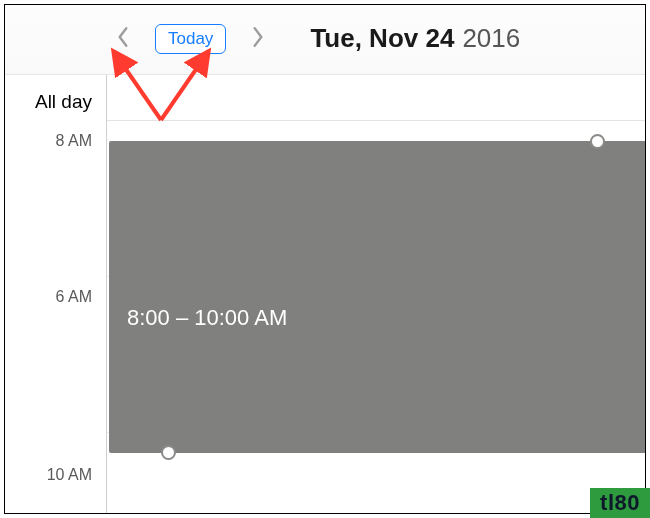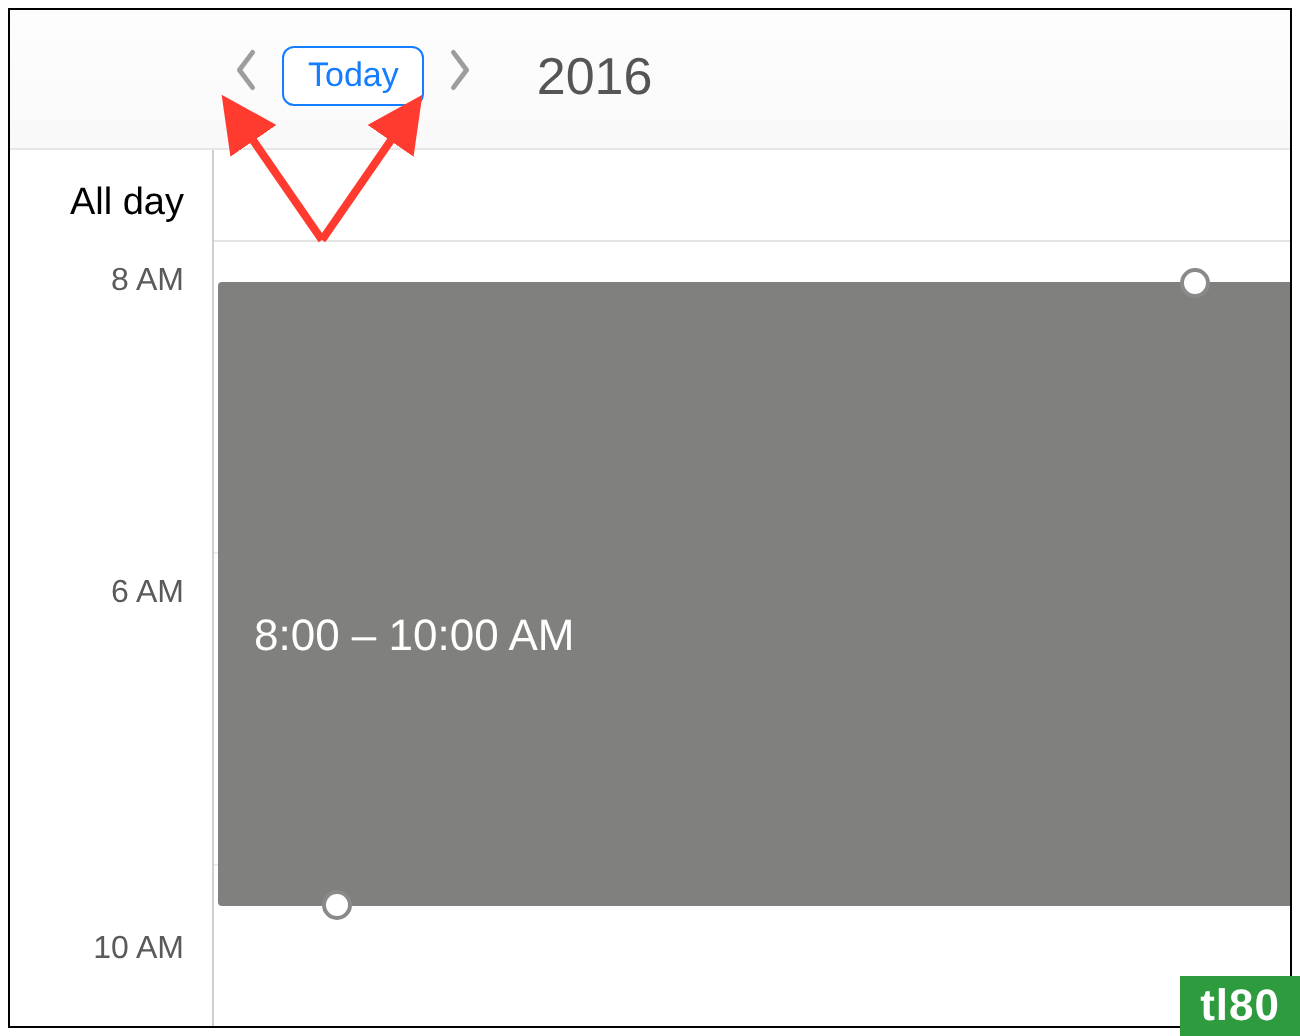--- a/index.html
+++ b/index.html
@@ -15,22 +15,22 @@
       position: absolute;
       left: 4px; top: 4px; right: 4px; bottom: 4px;
       border: 1px solid #000;
       background: #fff;
       display: flex;
       flex-direction: column;
       overflow: hidden;
     }
     .header {
       display: flex;
-      align-items: flex-start;
-      gap: 8px;
+      align-items: center;
+      gap: 22px;
       padding: 18px 14px 20px 108px;
       border-bottom: 1px solid #e6e6e6;
       background: linear-gradient(#fdfdfd, #f9f9f9);
     }
     .nav-arrow {
       width: 20px; height: 28px;
       display: flex; align-items: center; justify-content: center;
       color: #9d9d9d;
       cursor: default;
     }
@@ -124,21 +124,21 @@
     .handle-start { top: -7px; right: 50px; }
     .handle-end { bottom: -7px; left: 52px; }
     .annotation {
       position: absolute;
       pointer-events: none;
     }
     .watermark {
       position: absolute;
       right: 0; bottom: 0;
       background: #2e9b3f;
-      color: #ffffff;
+      color: #0f172a;
       font-weight: 900;
       font-size: 22px;
       padding: 2px 10px;
       font-family: Arial, sans-serif;
       letter-spacing: 0.5px;
     }
   </style>
 </head>
 <body>
 
@@ -154,20 +154,21 @@
     </div>
     <button class="today-btn">Today</button>
     <div class="nav-arrow">
       <span>
         <svg viewBox="0 0 12 20" fill="none" stroke="currentColor" stroke-width="2.2" stroke-linecap="round" stroke-linejoin="round">
             <polyline points="3,2 9,10 3,18"></polyline>
           </svg>
       </span>
     </div>
     <div class="date-title">
+      <span class="date-main">Tue, Nov 24</span>
       <span class="date-year">2016</span>
     </div>
   </div>
 
   <div class="grid-area">
 
     <div class="time-col">
       <div class="allday-label">All day</div>
       <div class="time-label" style="top:66px">8 AM</div>
       <div class="time-label" style="top:222px">6 AM</div>

